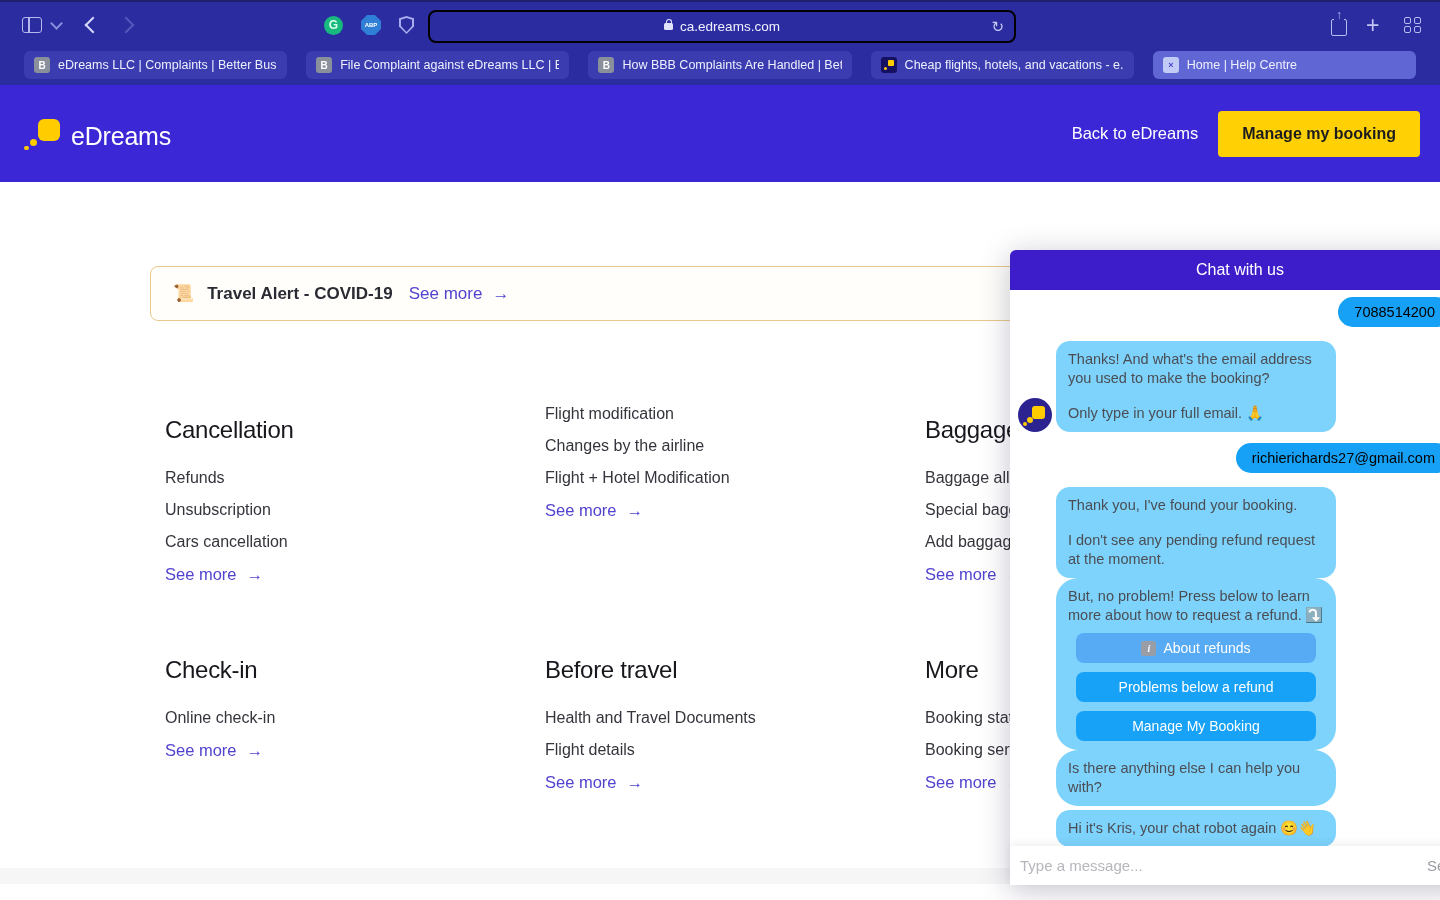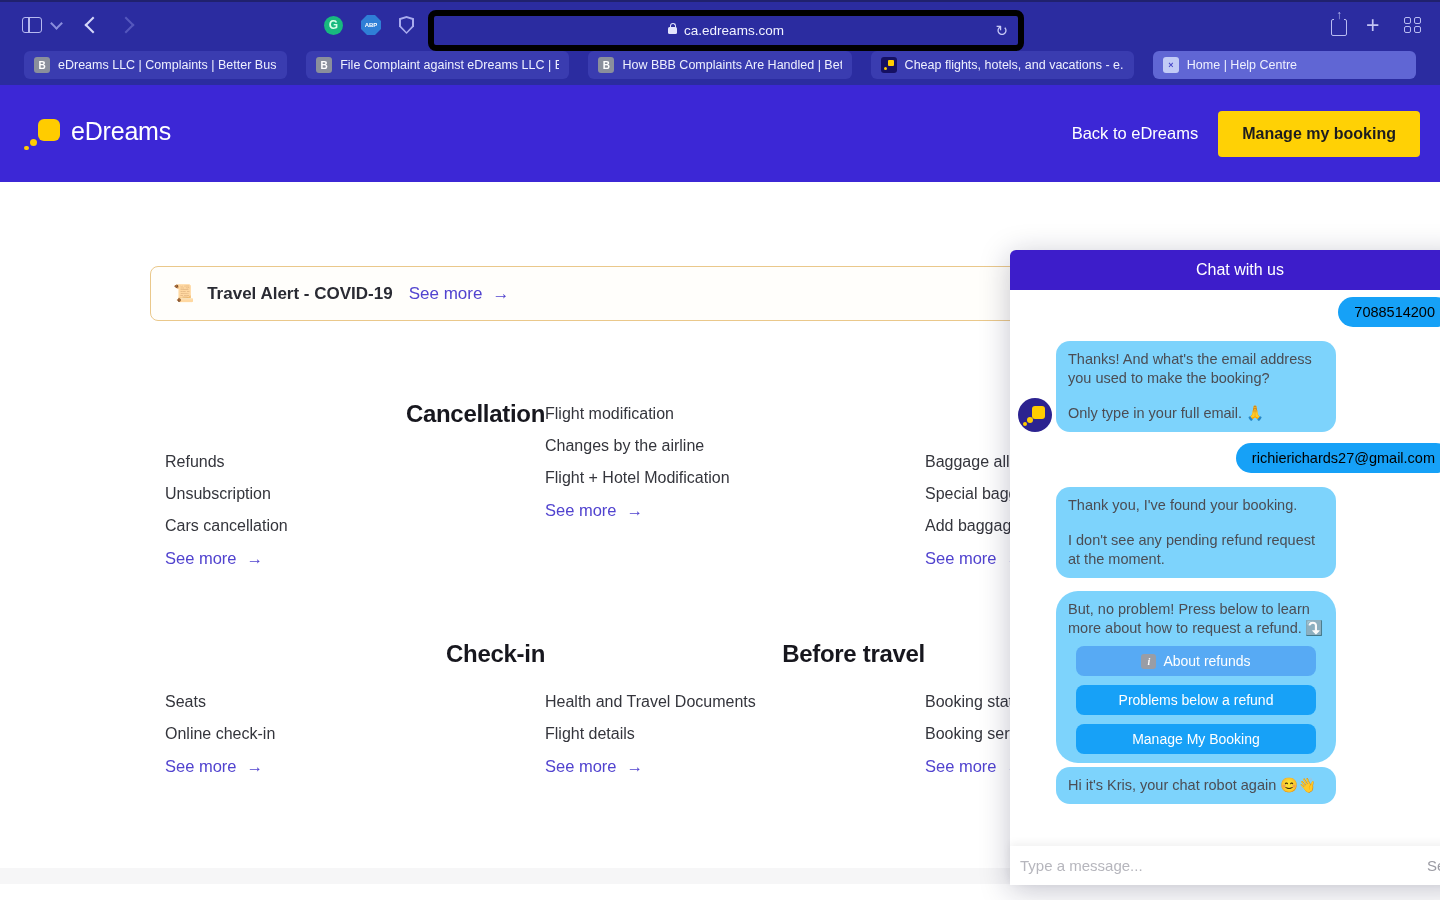--- a/index.html
+++ b/index.html
@@ -13,21 +13,21 @@
   .sidebar-ic .box{width:18px;height:14px;border:1.6px solid #b6b9f0;border-radius:3px;position:relative;}
   .sidebar-ic .box::before{content:"";position:absolute;left:5px;top:0;bottom:0;width:1.6px;background:#b6b9f0;}
   .chev-down{left:52px;} .chev-down i{display:block;width:7px;height:7px;border-left:2px solid #8b8edd;border-bottom:2px solid #8b8edd;transform:rotate(-45deg);margin-top:-3px;}
   .back-ic{left:87px;} .back-ic i{display:block;transform:rotate(45deg);border-color:#d6d8fa;width:10px;height:10px;border-left:2.4px solid #d6d8fa;border-bottom:2.4px solid #d6d8fa;}
   .fwd-ic{left:120px;} .fwd-ic i{display:block;transform:rotate(225deg);width:10px;height:10px;border-left:2.4px solid #5557bd;border-bottom:2.4px solid #5557bd;}
   .gram-ic{left:324px;} .gram-ic i{width:19px;height:19px;border-radius:50%;background:#18b97f;color:#d9ffe9;font:700 12px/19px "Liberation Sans",sans-serif;text-align:center;display:block;}
   .abp-ic{left:361px;} .abp-ic i{width:20px;height:20px;background:#2f7fd6;clip-path:polygon(30% 0,70% 0,100% 30%,100% 70%,70% 100%,30% 100%,0 70%,0 30%);color:#fff;font:700 6px/20px "Liberation Sans",sans-serif;text-align:center;display:block;}
   .shield-ic{left:399px;} .shield-out{width:15px;height:18px;background:#aaade futures;}
   .shield-out{width:15px;height:18px;background:#a9abee;clip-path:polygon(50% 0,100% 12%,100% 58%,50% 100%,0 58%,0 12%);position:relative;}
   .shield-out::after{content:"";position:absolute;left:2px;top:2px;width:11px;height:14px;background:#2b2ca0;clip-path:polygon(50% 0,100% 12%,100% 58%,50% 100%,0 58%,0 12%);}
-  .urlbar{position:absolute;left:428px;top:10px;width:584px;height:29px;border:6px solid #000000;border-radius:8px;
+  .urlbar{position:absolute;left:428px;top:10px;width:584px;height:29px;border:2px solid #000000;border-radius:8px;
           display:flex;align-items:center;justify-content:center;color:#f1f2ff;font-size:13.5px;}
   .lock{width:9px;height:7px;background:#e2e4fb;border-radius:1.5px;position:relative;display:inline-block;margin-right:7px;}
   .lock::before{content:"";position:absolute;left:1.5px;top:-4px;width:4px;height:4px;border:1.4px solid #e2e4fb;border-bottom:none;border-radius:3px 3px 0 0;}
   .reload{position:absolute;right:10px;color:#c7c9f5;font-size:15px;}
   .share-ic{left:1331px;} .share-ic .b{width:14px;height:15px;border:1.6px solid #b9bcf2;border-radius:2px;position:relative;margin-top:4px;}
   .share-ic .b::after{content:"↑";position:absolute;top:-12px;left:50%;transform:translateX(-50%);color:#b9bcf2;background:#2b2ca0;padding:0 2px;font-size:12px;font-weight:700;}
   .plus-ic{left:1366px;color:#c3c5f4;font-size:23px;font-weight:400;}
   .grid-ic{left:1404px;} .grid-ic .g{display:grid;grid-template-columns:7px 7px;grid-template-rows:7px 7px;gap:2.5px;}
   .grid-ic .g span{border:1.5px solid #b9bcf2;border-radius:2px;}
 
@@ -38,60 +38,60 @@
   .tab-label{color:#eef0fe;font-size:12.5px;white-space:nowrap;overflow:hidden;}
   .fav{flex:none;width:16px;height:16px;border-radius:3px;display:flex;align-items:center;justify-content:center;font-size:10px;font-weight:700;}
   .fav-b{background:#8a8f9c;color:#fff;}
   .fav-ed{background:#151062;position:relative;}
   .fav-ed::before{content:"";position:absolute;right:3px;top:3px;width:6px;height:6px;background:#fc0;border-radius:1px;}
   .fav-ed::after{content:"";position:absolute;left:3px;bottom:3px;width:3px;height:3px;background:#fc0;border-radius:50%;}
   .fav-hc{background:#c2cbf6;color:#4646c8;font-size:9px;}
 
   
   .siteheader{height:97px;background:#3c27d6;display:flex;align-items:center;padding:0 20px;}
-  .logo{display:flex;align-items:flex-start;margin-left:4px;}
+  .logo{display:flex;align-items:flex-end;margin-left:4px;}
   .logo-glyph{width:38px;height:34px;position:relative;margin-right:9px;}
   .logo-glyph .sq{position:absolute;right:2px;top:2px;width:22px;height:22px;background:#fc0;border-radius:6px;}
   .logo-glyph .d1{position:absolute;left:6px;top:22px;width:7px;height:7px;background:#fc0;border-radius:50%;}
   .logo-glyph .d2{position:absolute;left:0px;top:29px;width:4.5px;height:4.5px;background:#fc0;border-radius:50%;}
   .logo-text{color:#fff;font-size:25px;font-weight:500;letter-spacing:-.2px;}
   .back-link{color:#fff;font-size:16.5px;margin-left:auto;margin-right:20px;cursor:pointer;}
   .cta{background:#ffd105;color:#1c1c1f;font-weight:700;font-size:16px;height:46px;padding:0 24px;border:none;border-radius:4px;margin-right:0;cursor:pointer;font-family:"Liberation Sans",sans-serif;}
 
   
   .main{position:relative;height:702px;background:#fff;}
   .alert{position:absolute;left:150px;top:84px;width:1140px;height:55px;border:1px solid #eac88b;border-radius:8px;
          background:#fffefb;display:flex;align-items:center;padding:0 22px;box-sizing:border-box;}
   .alert-ic{font-size:17px;margin-right:13px;}
   .alert-title{font-size:17px;font-weight:700;color:#2a2b33;margin-right:16px;}
   .alert-link{font-size:17px;color:#5143cf;cursor:pointer;}
   .alert-link .arr{margin-left:10px;}
 
   .grid{position:absolute;left:165px;top:216px;display:grid;grid-template-columns:380px 380px 380px;grid-auto-rows:240px;}
-  .cat h2{font-size:24px;font-weight:700;color:#17171e;margin:2px 0 18px;letter-spacing:-.3px;white-space:nowrap;text-align:right;}
+  .cat h2{font-size:24px;font-weight:400;color:#17171e;margin:18px 0 18px;letter-spacing:-.3px;white-space:nowrap;}
   .item{font-size:16px;color:#34353c;line-height:32px;white-space:nowrap;cursor:pointer;}
   .see-more{font-size:16.5px;color:#5143cf;line-height:32px;cursor:pointer;white-space:nowrap;}
   .see-more .arr{margin-left:10px;}
 
   .footerstrip{position:absolute;left:0;bottom:0;width:100%;height:16px;background:#f6f6f7;}
 
   
   .chat{position:absolute;left:1010px;top:250px;width:460px;height:635px;background:#fff;border-radius:6px 6px 0 0;
         box-shadow:0 5px 30px rgba(20,20,60,.25);z-index:5;display:flex;flex-direction:column;}
   .chat-header{height:40px;flex:none;background:#3d1dca;border-radius:6px 6px 0 0;display:flex;align-items:center;justify-content:center;position:relative;}
   .chat-title{color:#fff;font-size:16px;}
   .chat-close{position:absolute;right:14px;top:50%;transform:translateY(-50%);color:#fff;font-size:19px;font-weight:700;cursor:pointer;line-height:1;}
   .chat-body{flex:1;overflow:hidden;position:relative;display:flex;flex-direction:column;padding-top:7px;}
   .msg{flex:none;}
   .user{align-self:flex-end;margin-right:19px;background:#16a1f7;color:#000000;font-size:14.5px;padding:7px 16px;border-radius:17px;}
   .bot{align-self:flex-start;margin-left:46px;width:280px;box-sizing:border-box;background:#7dd3fc;color:#4b4d54;
        font-size:14.5px;line-height:19px;padding:9px 12px;border-radius:14px;position:relative;}
   .bot p{margin:0;}
   .bot p + p{margin-top:16px;}
-  .mt14{margin-top:14px;} .mt11{margin-top:11px;} .mt3{margin-top:13px;border-radius:22px;} .mt4{margin-top:4px;}
+  .mt14{margin-top:14px;} .mt11{margin-top:11px;} .mt3{margin-top:0;border-radius:22px;} .mt4{margin-top:4px;}
   .avatar{position:absolute;left:-38px;bottom:0;width:34px;height:34px;border-radius:50%;background:#2c2390;}
   .avatar::before{content:"";position:absolute;right:7px;top:8px;width:13px;height:13px;background:#fc0;border-radius:3px;}
   .avatar::after{content:"";position:absolute;left:9px;top:19px;width:6px;height:6px;background:#fc0;border-radius:50%;}
   .avatar .md{position:absolute;left:5px;top:24px;width:4px;height:4px;background:#fc0;border-radius:50%;}
   .qr-btn{width:240px;margin:9px auto 0;height:30px;border-radius:8px;background:#17a1f7;color:#fff;font-size:14px;border:none;
           display:flex;align-items:center;justify-content:center;gap:7px;cursor:pointer;font-family:"Liberation Sans",sans-serif;}
   .qr-btn.first{background:#57aaf4;margin-top:8px;}
   .info-ic{width:15px;height:15px;background:#999da6;color:#fff;border-radius:3px;font-size:10px;font-weight:700;
            display:inline-flex;align-items:center;justify-content:center;font-family:"Liberation Serif",serif;font-style:italic;}
   .scroll-thumb{position:absolute;right:4px;top:505px;width:7px;height:44px;border-radius:4px;background:#d2d2d7;}
@@ -213,21 +213,20 @@
       <div class="cat">
         <h2>Baggage</h2>
         <div class="item">Baggage allowance</div>
         <div class="item">Special baggage</div>
         <div class="item">Add baggage</div>
         <div class="see-more"><span>See more</span><span class="arr">→</span></div>
       </div>
 
       <div class="cat">
         <h2>Check-in</h2>
-        <div class="item">Seats</div>
         <div class="item">Online check-in</div>
         <div class="see-more"><span>See more</span><span class="arr">→</span></div>
       </div>
 
       <div class="cat">
         <h2>Before travel</h2>
         <div class="item">Health and Travel Documents</div>
         <div class="item">Flight details</div>
         <div class="see-more"><span>See more</span><span class="arr">→</span></div>
       </div>
@@ -272,20 +271,23 @@
       <div class="msg bot mt3">
         <p>But, no problem! Press below to learn more about how to request a refund. ⤵️</p>
         <button class="qr-btn first">
           <span class="info-ic">i</span>
           <span>About refunds</span>
         </button>
         <button class="qr-btn">Problems below a refund</button>
         <button class="qr-btn">Manage My Booking</button>
       </div>
 
+      <div class="msg bot mt3">
+        <p>Is there anything else I can help you with?</p>
+      </div>
 
       <div class="msg bot mt4">
         <p>Hi it's Kris, your chat robot again 😊👋</p>
       </div>
 
       <div class="scroll-thumb"></div>
     </div>
 
     <div class="chat-input">
       <input type="text" placeholder="Type a message..." style="">

